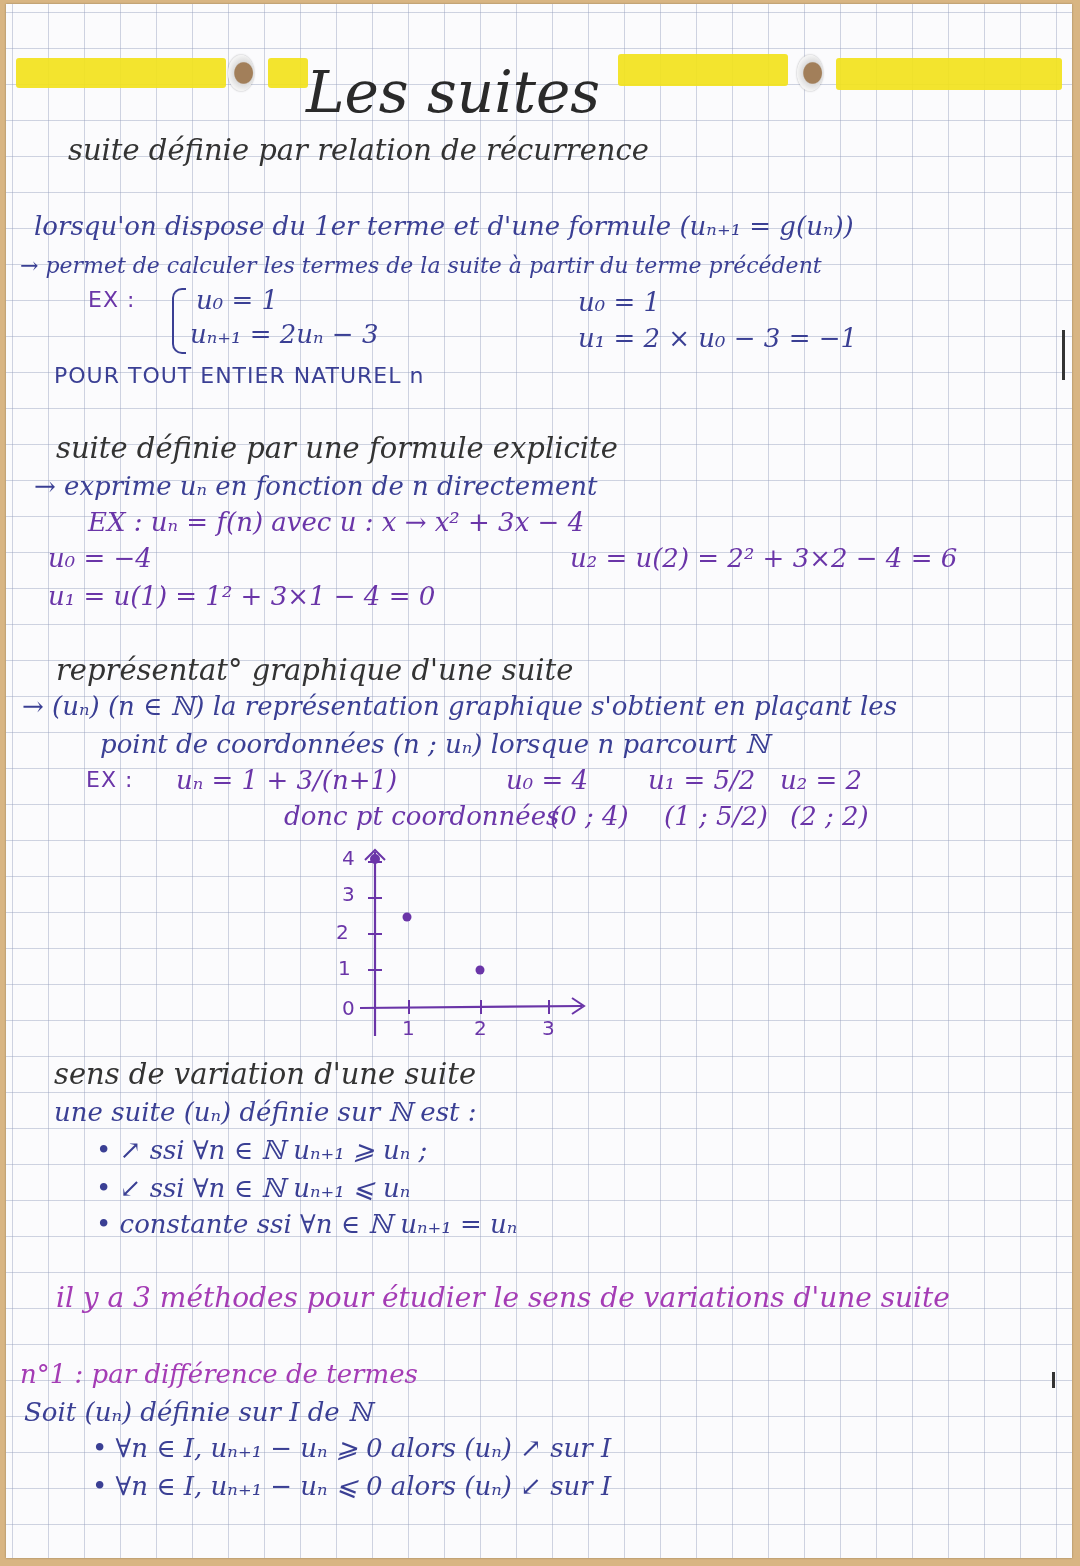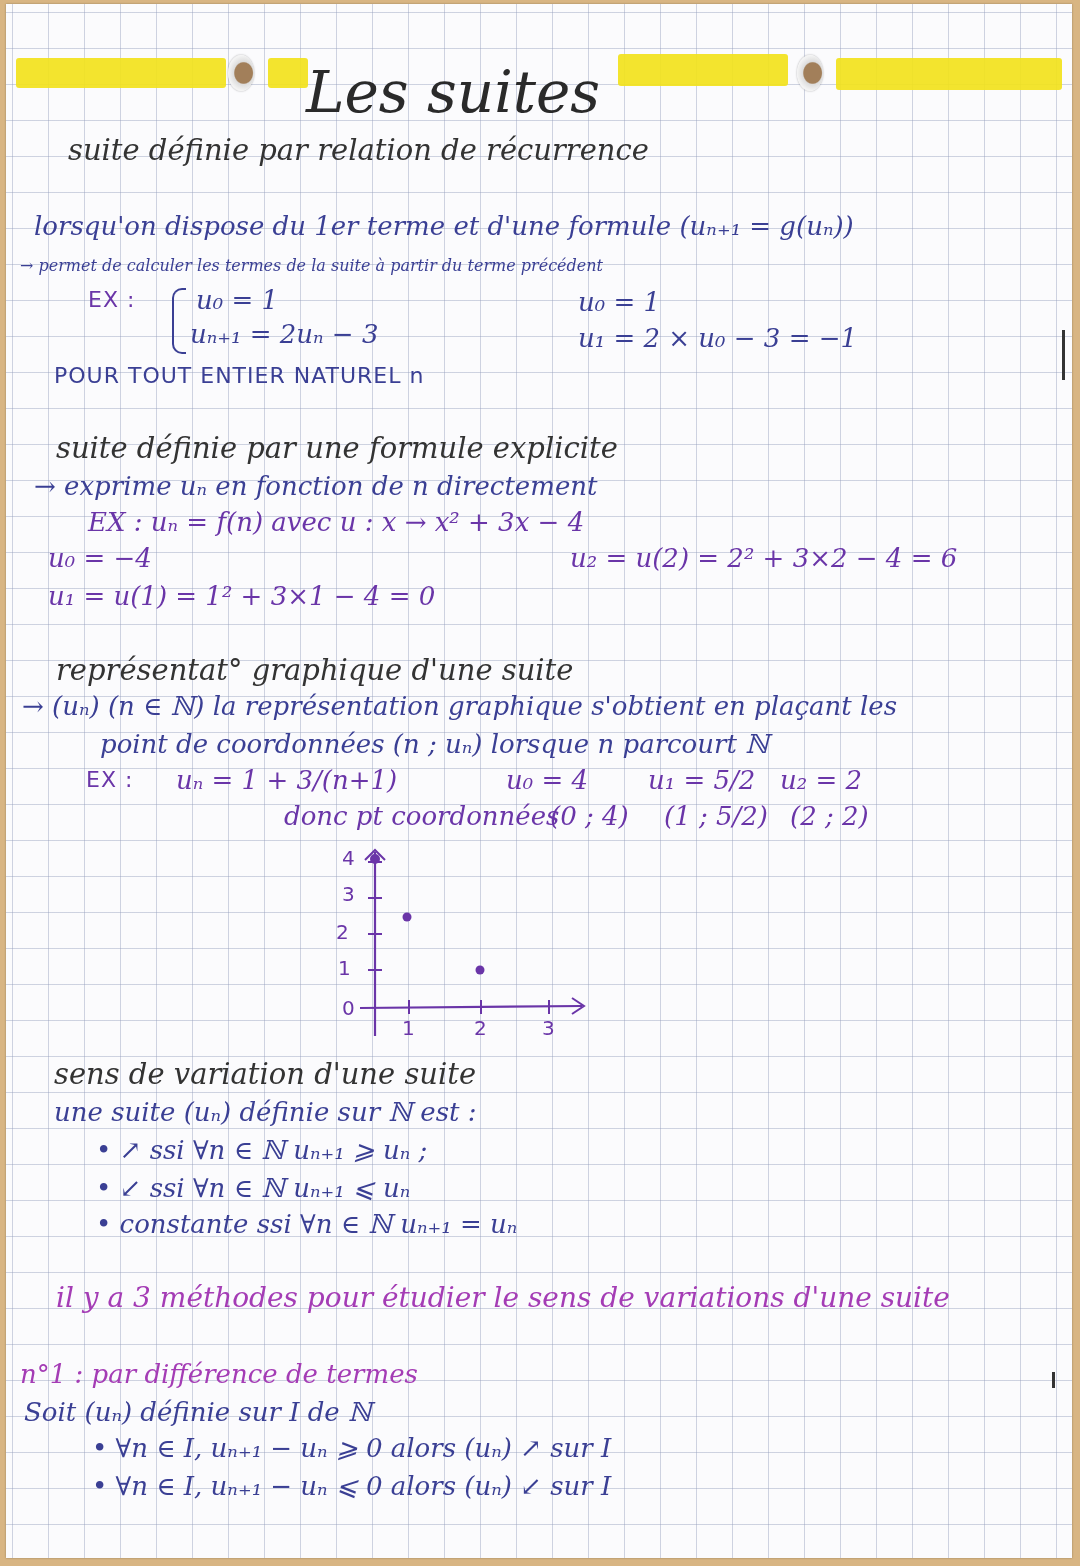--- a/index.html
+++ b/index.html
@@ -27,21 +27,21 @@
   .t {
     position:absolute; white-space:nowrap;
     font-family:"DejaVu Serif", serif; font-style:italic;
     color:#3f3f88; font-size:26px; line-height:32px;
   }
   .title { font-size:58px; line-height:64px; color:#2a2a2a; font-family:"DejaVu Serif", serif; font-style:italic; }
   .head { color:#333; font-size:29px; }
   .pink { color:#a43cb5; }
   .violet { color:#6a35a8; }
   .blue { color:#3a3f94; }
-  .small { font-size:16px; }
+  .small { font-size:22px; }
   .print { font-style:normal; font-family:"DejaVu Sans", sans-serif; font-size:22px; letter-spacing:1px; }
   .chart { position:absolute; left:320px; top:840px; width:300px; height:210px; }
   .chart svg { overflow:visible; }
   .chart .lbl { position:absolute; font-family:"DejaVu Sans", sans-serif; color:#6a35a8; font-size:20px; }
   .margin-mark { position:absolute; width:3px; background:#333; }
 </style>
 </head>
 <body>
 
 <div class="paper"></div>

